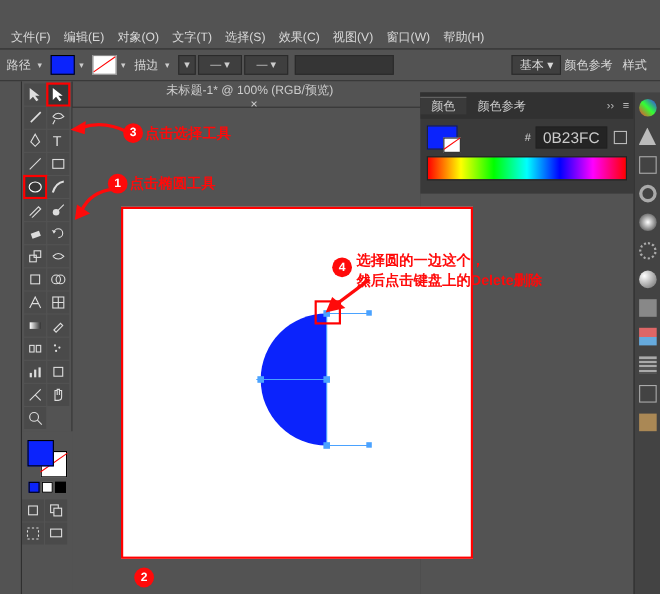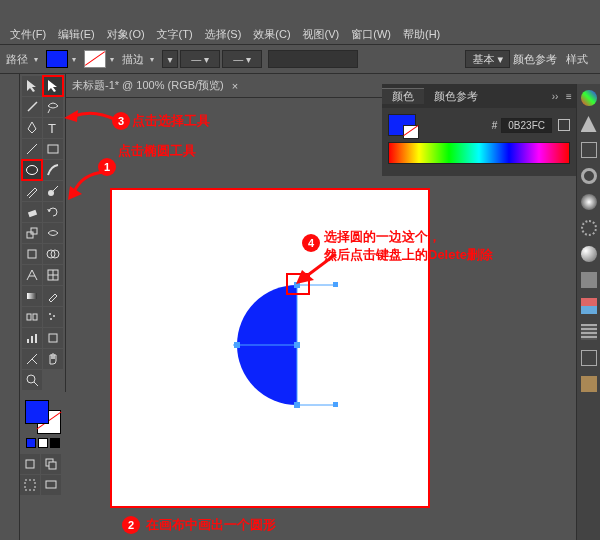--- a/index.html
+++ b/index.html
@@ -30,21 +30,21 @@
     .ps{position:absolute;right:0;bottom:0;width:24px;height:24px;background:#fff;border:1px solid #000;}
     .ps:after{content:"";position:absolute;left:-4px;top:9px;right:-4px;border-top:1px solid red;transform:rotate(-35deg);}
     .miniswatch{display:flex;gap:2px;justify-content:center;margin-top:4px;}
     .ms{width:10px;height:10px;border:1px solid #000;background:#0b23fc;}
     .ms.white{background:#fff;}
     .ms.black{background:#000;}
     .lowtools{display:flex;flex-wrap:wrap;gap:1px;margin-top:6px;}
     .lowtools .tool{background:#4a4a4a;}
 
     .center{flex:1;display:flex;flex-direction:column;}
-    .doctab{height:24px;border-bottom:1px solid #2f2f2f;display:flex;align-items:center;padding-left:6px;}
+    .doctab{height:24px;border-bottom:1px solid #2f2f2f;display:flex;align-items:center;padding-left:6px;flex-direction:column;}
     .doctab .txt{font-size:11px;color:#ccc;}
     .doctab .x{margin-left:8px;font-size:11px;color:#ccc;}
     .stage{flex:1;background:#535353;position:relative;padding:6px 0 0 8px;}
     .frame{position:absolute;left:44px;top:90px;width:320px;height:320px;border:2px solid #ff0000;background:#fff;}
     .shape{position:absolute;left:120px;top:90px;width:130px;height:130px;}
     .shape-path{fill:#0b23fc;}
     .anchor-box{position:absolute;right:70px;top:80px;width:24px;height:22px;border:2px solid #ff0000;}
 
     
     .badge{width:18px;height:18px;border-radius:50%;background:#ff0a0a;color:#fff;font-size:11px;font-weight:bold;display:flex;align-items:center;justify-content:center;position:absolute;}
@@ -59,21 +59,21 @@
     .ptab{padding:0 10px;font-size:11px;color:#ccc;}
     .ptab.active{background:#3a3a3a;border-top:1px solid #666;}
     .ptabs .sp{flex:1;}
     .ptabs .icon{width:14px;text-align:center;color:#bbb;font-size:10px;}
     .cp{padding:6px;}
     .cp-row{display:flex;align-items:center;margin-bottom:6px;}
     .cp-row .swpair{width:28px;height:22px;position:relative;border:1px solid #222;background:#0b23fc;margin-right:6px;}
     .cp-row .swpair .sub{position:absolute;right:-4px;bottom:-4px;width:16px;height:14px;background:#fff;border:1px solid #222;}
     .cp-row .swpair .sub:after{content:"";position:absolute;left:-2px;top:4px;right:-2px;border-top:1px solid red;transform:rotate(-35deg);}
     .hexbox{margin-left:auto;display:flex;align-items:center;font-size:10px;}
-    .hexbox .f{border:1px solid #222;background:#242424;color:#ccc;font-size:10px;padding:1px 6px;margin-left:4px;}
+    .hexbox .f{border:1px solid #222;background:#242424;color:#ccc;font-size:14px;padding:1px 6px;margin-left:4px;}
     .spectrum{height:22px;background:linear-gradient(to right,#ff0000,#ffff00,#00ff00,#00ffff,#0000ff,#ff00ff,#ff0000);border:1px solid #222;}
     .panels .rest{flex:1;background:#535353;margin-top:6px;}
 
     .rdock{width:24px;background:#434343;border-left:1px solid #2f2f2f;display:flex;flex-direction:column;align-items:center;padding-top:6px;gap:10px;}
     .dockicn{width:16px;height:16px;background:#5a5a5a;}
     .dockicn.c{border-radius:50%;}
     .dockicn.ring{border-radius:50%;background:transparent;border:2px dotted #aaa;}
   </style>
 </head>
 <body>
@@ -327,21 +327,21 @@
       <div class="badge" style="left:46px;top:14px;">3</div>
       <div class="redtxt" style="left:66px;top:14px;">点击选择工具</div>
       <div class="arrow" style="left:-2px;top:8px;">
         <svg width="60" height="24">
             <path d="M52 14 Q30 3 10 10"></path>
             <polygon points="0,12 14,4 13,16"></polygon>
           </svg>
       </div>
 
       <div class="badge" style="left:32px;top:60px;">1</div>
-      <div class="redtxt" style="left:52px;top:44px;">点击椭圆工具</div>
+      <div class="redtxt" style="left:52px;top:60px;">点击椭圆工具</div>
       <div class="arrow" style="left:-2px;top:68px;">
         <svg width="48" height="38">
             <path d="M40 6 Q18 8 10 26"></path>
             <polygon points="4,34 6,20 18,28"></polygon>
           </svg>
       </div>
 
       <div class="frame">
         <svg class="shape" viewBox="0 0 130 130">
           <path class="shape-path" d="M65 5 A60 60 0 0 0 65 125 Z"></path>
@@ -365,21 +365,20 @@
       <div class="redtxt" style="left:258px;top:130px;">选择圆的一边这个，</div>
       <div class="redtxt" style="left:258px;top:148px;">然后点击键盘上的Delete删除</div>
       <div class="arrow" style="left:224px;top:150px;">
         <svg width="52" height="42">
             <path d="M46 6 L14 30"></path>
             <polygon points="6,36 12,22 24,32"></polygon>
           </svg>
       </div>
 
       <div class="badge" style="left:56px;top:418px;">2</div>
-      <div class="redtxt" style="left:80px;top:418px;">在画布中画出一个圆形</div>
     </div>
   </div>
 
   <div class="right">
     <div class="panels">
       <div class="ptabs">
         <div class="ptab active">颜色</div>
         <div class="ptab">颜色参考</div>
         <div class="sp"></div>
         <div class="icon">››</div>

